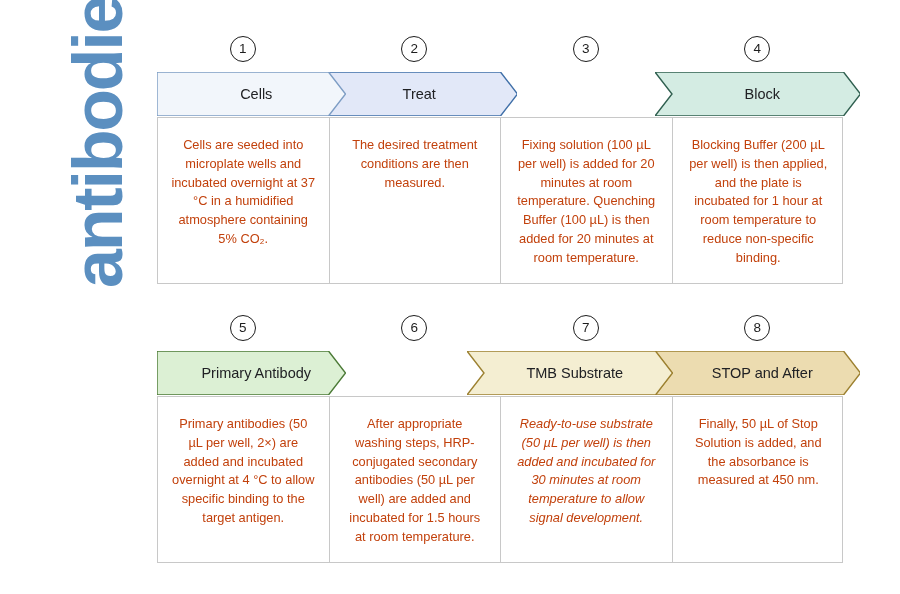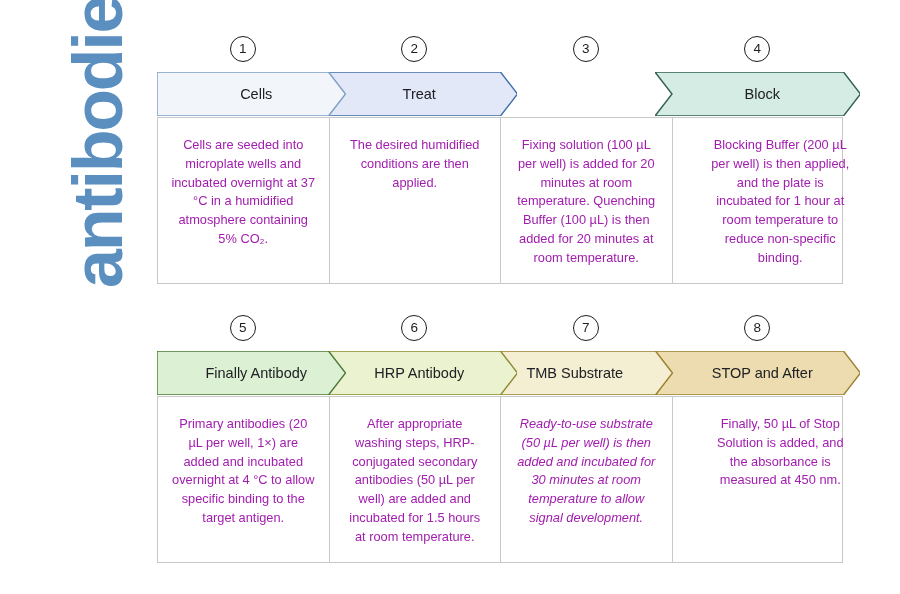--- a/index.html
+++ b/index.html
@@ -137,24 +137,24 @@
   }
   .desc {
     box-sizing: border-box;
     padding: 12px 13px;
     display: flex;
     align-items: flex-start;
     justify-content: center;
     text-align: center;
     font-size: 12.8px;
     line-height: 1.47;
-    color: #a21caf;
+    color: #c2410c;
     border-right: 1px solid #c8c8c8;
   }
-  .desc:last-child { border-right: none; margin-left: 22px; }
+  .desc:last-child { border-right: none; }
   .desc p { margin: 6px 0 0 0; }
 </style>
 </head>
 <body>
 
 <div class="side-title">
   <span>Cell Based ELISA Kits</span>
 
 </div>
 
@@ -188,21 +188,21 @@
           <polygon points="0,0 188.5,0 205.5,22 188.5,44 0,44 17,22" fill="#d4ece3" stroke="#2f5f4f" stroke-width="1.4" stroke-linejoin="miter"></polygon>
         </svg>
         <span>Block</span>
       </div>
     </div>
     <div class="descs">
       <div class="desc" style="width: 171.5px; flex: 0 0 171.5px;">
         <p>Cells are seeded into microplate wells and incubated overnight at 37 °C in a humidified atmosphere containing 5% CO₂.</p>
       </div>
       <div class="desc" style="width: 171.5px; flex: 0 0 171.5px;">
-        <p>The desired humidified conditions are then applied.</p>
+        <p>The desired treatment conditions are then measured.</p>
       </div>
       <div class="desc" style="width: 171.5px; flex: 0 0 171.5px;">
         <p>Fixing solution (100 µL per well) is added for 20 minutes at room temperature. Quenching Buffer (100 µL) is then added for 20 minutes at room temperature.</p>
       </div>
       <div class="desc" style="width: 171.5px; flex: 0 0 171.5px;">
         <p>Blocking Buffer (200 µL per well) is then applied, and the plate is incubated for 1 hour at room temperature to reduce non-specific binding.</p>
       </div>
     </div>
   </div>
 <div class="row row-2" id="row-1">
@@ -210,44 +210,38 @@
       <div class="num" style="left: 85.75px;">5</div>
       <div class="num" style="left: 257.25px;">6</div>
       <div class="num" style="left: 428.75px;">7</div>
       <div class="num" style="left: 600.25px;">8</div>
     </div>
     <div class="chevrons">
       <div class="chev" style="left: 0px; width: 188.5px; z-index: 10;">
         <svg viewBox="0 0 188.5 44" preserveAspectRatio="none">
           <polygon points="0,0 171.5,0 188.5,22 171.5,44 0,44" fill="#dcf0d4" stroke="#4b7a36" stroke-width="1.4" stroke-linejoin="miter"></polygon>
         </svg>
-        <span>Finally Antibody</span>
-      </div>
-      <div class="chev" style="left: 154.5px; width: 205.5px; z-index: 9;">
-        <svg viewBox="0 0 205.5 44" preserveAspectRatio="none">
-          <polygon points="0,0 188.5,0 205.5,22 188.5,44 0,44 17,22" fill="#eaf2cf" stroke="#8a8a2e" stroke-width="1.4" stroke-linejoin="miter"></polygon>
-        </svg>
-        <span>HRP Antibody</span>
+        <span>Primary Antibody</span>
       </div>
       <div class="chev" style="left: 310px; width: 205.5px; z-index: 8;">
         <svg viewBox="0 0 205.5 44" preserveAspectRatio="none">
           <polygon points="0,0 188.5,0 205.5,22 188.5,44 0,44 17,22" fill="#f4eed2" stroke="#9c8030" stroke-width="1.4" stroke-linejoin="miter"></polygon>
         </svg>
         <span>TMB Substrate</span>
       </div>
       <div class="chev" style="left: 497.5px; width: 205.5px; z-index: 7;">
         <svg viewBox="0 0 205.5 44" preserveAspectRatio="none">
           <polygon points="0,0 188.5,0 205.5,22 188.5,44 0,44 17,22" fill="#ecdcb0" stroke="#9c8030" stroke-width="1.4" stroke-linejoin="miter"></polygon>
         </svg>
         <span>STOP and After</span>
       </div>
     </div>
     <div class="descs">
       <div class="desc" style="width: 171.5px; flex: 0 0 171.5px;">
-        <p>Primary antibodies (20 µL per well, 1×) are added and incubated overnight at 4 °C to allow specific binding to the target antigen.</p>
+        <p>Primary antibodies (50 µL per well, 2×) are added and incubated overnight at 4 °C to allow specific binding to the target antigen.</p>
       </div>
       <div class="desc" style="width: 171.5px; flex: 0 0 171.5px;">
         <p>After appropriate washing steps, HRP-conjugated secondary antibodies (50 µL per well) are added and incubated for 1.5 hours at room temperature.</p>
       </div>
       <div class="desc" style="width: 171.5px; flex: 0 0 171.5px; font-style: italic;">
         <p>Ready-to-use substrate (50 µL per well) is then added and incubated for 30 minutes at room temperature to allow signal development.</p>
       </div>
       <div class="desc" style="width: 171.5px; flex: 0 0 171.5px;">
         <p>Finally, 50 µL of Stop Solution is added, and the absorbance is measured at 450 nm.</p>
       </div>

